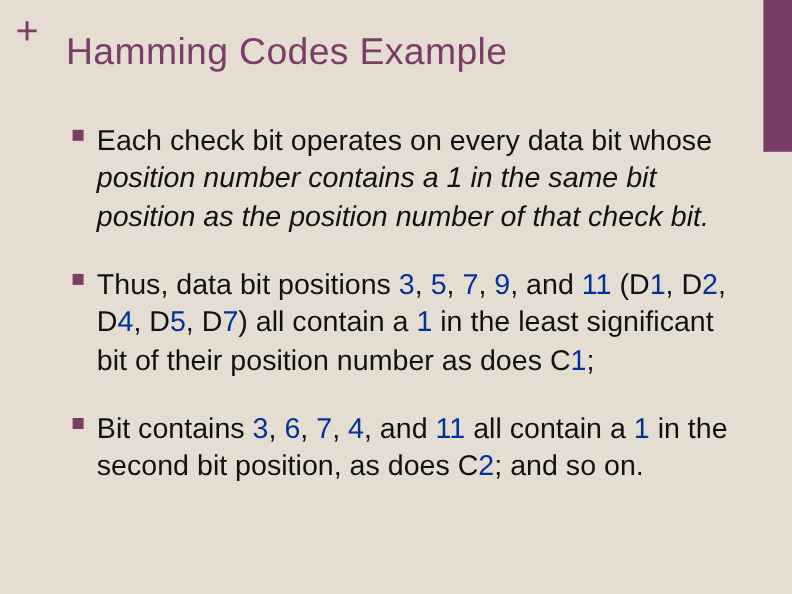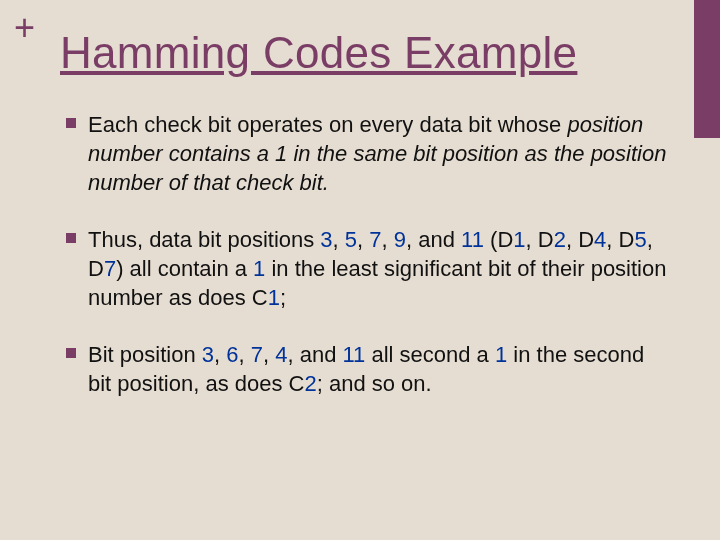--- a/index.html
+++ b/index.html
@@ -31,33 +31,32 @@
     left: 14px;
     font-size: 36px;
     line-height: 1;
     color: #7a3e66;
     font-weight: 300;
   }
   .title {
     position: absolute;
     top: 28px;
     left: 60px;
-    font-size: 44px;
+    font-size: 34px;
     color: #7a3e66;
     font-weight: 400;
     letter-spacing: 0.3px;
-    text-decoration: underline;
   }
   .content {
     position: absolute;
     top: 110px;
     left: 66px;
     right: 50px;
     color: #111;
-    font-size: 22px;
+    font-size: 26px;
     line-height: 1.32;
   }
   .bullet {
     position: relative;
     padding-left: 22px;
     margin-bottom: 28px;
   }
   .bullet::before {
     content: "";
     position: absolute;
@@ -82,17 +81,17 @@
 
     <div class="bullet">
       <span> Each check bit operates on every data bit whose </span><span class="italic">position number contains a 1 in the same bit position as the position number of that check bit.</span>
     </div>
 
     <div class="bullet">
       <span>Thus, data bit positions </span><span class="num">3</span><span>, </span><span class="num">5</span><span>, </span><span class="num">7</span><span>, </span><span class="num">9</span><span>, and </span><span class="num">11</span><span> (D</span><span class="num">1</span><span>, D</span><span class="num">2</span><span>, D</span><span class="num">4</span><span>, D</span><span class="num">5</span><span>, D</span><span class="num">7</span><span>) all contain a </span><span class="num">1</span><span> in the least significant bit of their position number as does C</span><span class="num">1</span><span>;</span>
     </div>
 
     <div class="bullet">
-      <span>Bit position </span><span class="num">3</span><span>, </span><span class="num">6</span><span>, </span><span class="num">7</span><span>, </span><span class="num">4</span><span>, and </span><span class="num">11</span><span> all second a </span><span class="num">1</span><span> in the second bit position, as does C</span><span class="num">2</span><span>; and so on.</span>
+      <span>Bit contains </span><span class="num">3</span><span>, </span><span class="num">6</span><span>, </span><span class="num">7</span><span>, </span><span class="num">4</span><span>, and </span><span class="num">11</span><span> all contain a </span><span class="num">1</span><span> in the second bit position, as does C</span><span class="num">2</span><span>; and so on.</span>
     </div>
 
   </div>
 </div>
 
 </body></html>

